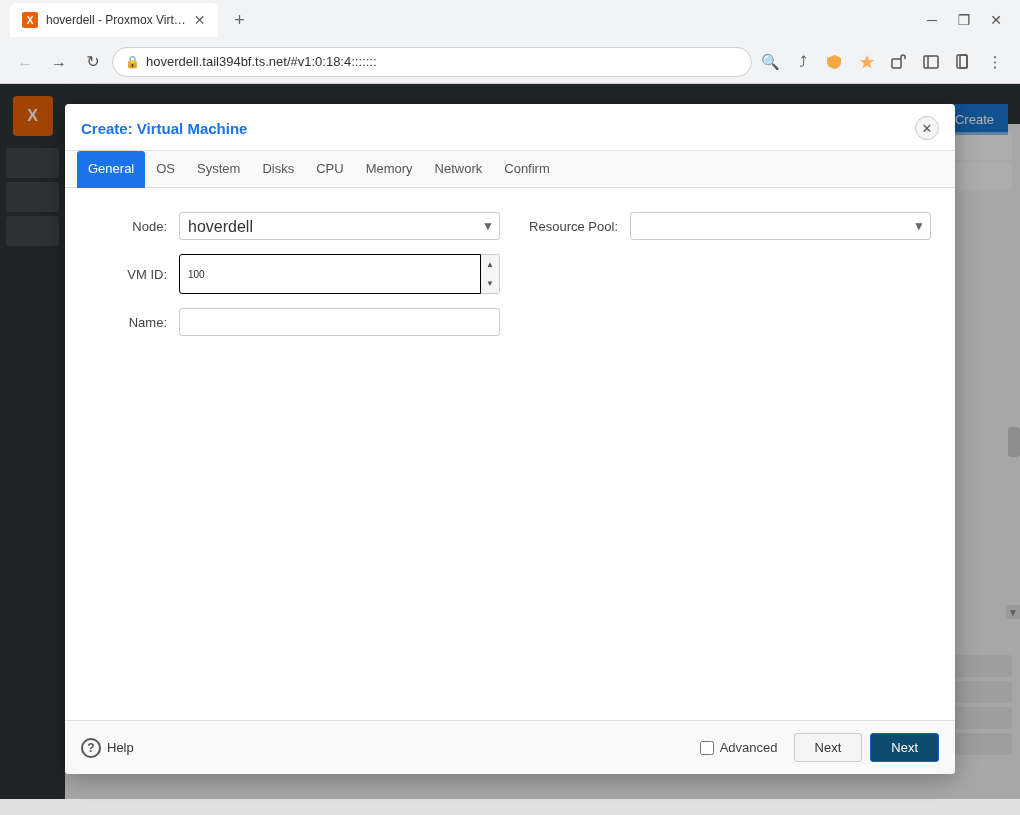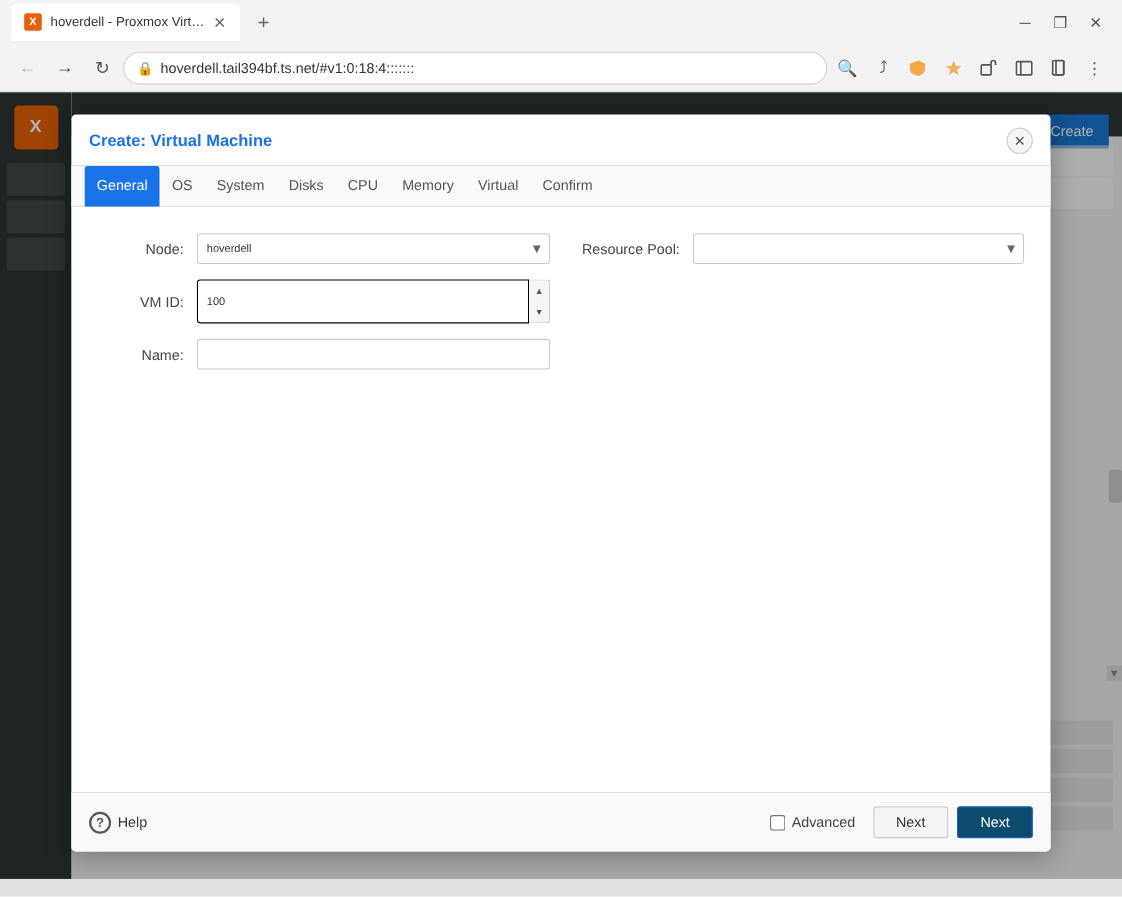--- a/index.html
+++ b/index.html
@@ -322,21 +322,21 @@
     .form-select-wrapper {
       flex: 1;
       position: relative;
     }
     .form-select {
       width: 100%;
       height: 28px;
       border: 1px solid #ccc;
       border-radius: 3px;
       padding: 0 24px 0 8px;
-      font-size: 10px;
+      font-size: 16px;
       color: #333;
       background: #fff;
       outline: none;
       appearance: none;
       cursor: pointer;
     }
     .select-arrow {
       position: absolute;
       right: 6px;
       top: 50%;
@@ -586,21 +586,21 @@
         <button class="modal-close">✕</button>
       </div>
 
       <div class="modal-tabs">
         <div class="modal-tab active">General</div>
         <div class="modal-tab">OS</div>
         <div class="modal-tab">System</div>
         <div class="modal-tab">Disks</div>
         <div class="modal-tab">CPU</div>
         <div class="modal-tab">Memory</div>
-        <div class="modal-tab">Virtual</div>
+        <div class="modal-tab">Network</div>
         <div class="modal-tab">Confirm</div>
       </div>
 
       <div class="modal-body">
 
         <div style="display: flex; flex-direction: column; gap: 14px;">
 
           <div class="form-group">
             <label class="form-label">Node:</label>
             <div class="form-select-wrapper">

